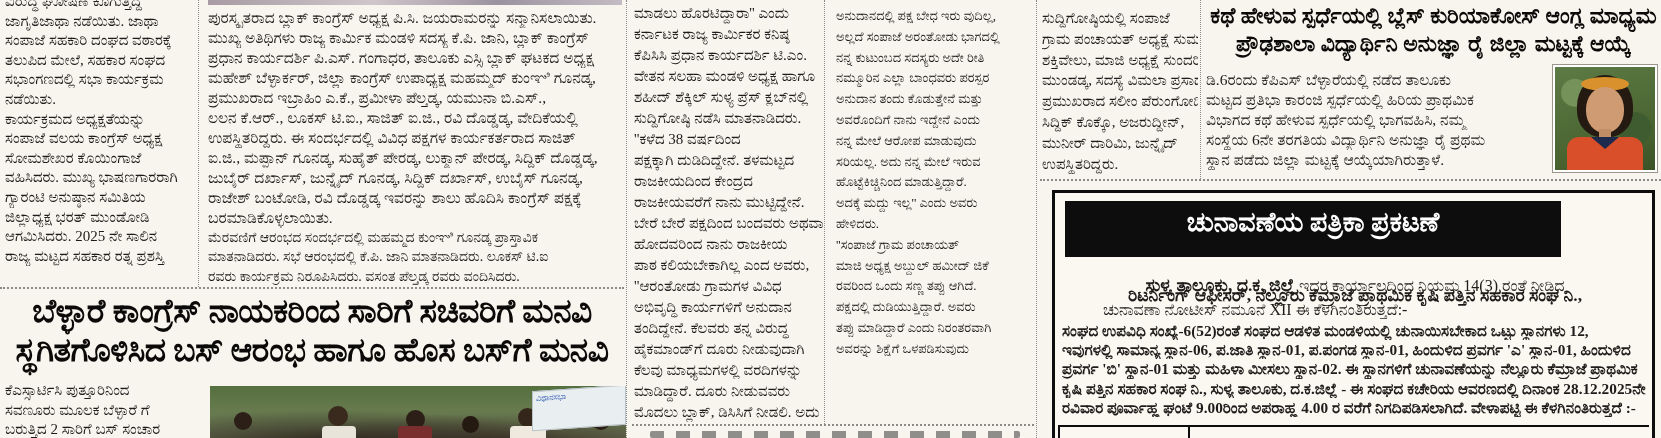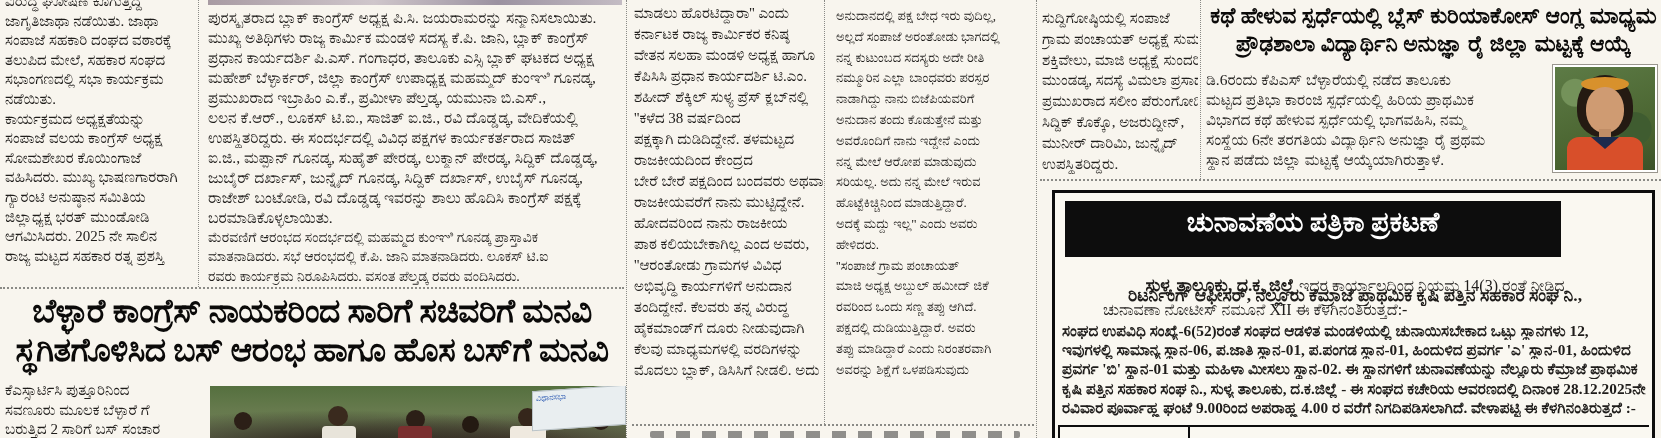--- a/index.html
+++ b/index.html
@@ -145,45 +145,46 @@
     <span class="head h6"></span>
     <span class="shirt s1"></span>
     <span class="shirt s2"></span>
     <span class="shirt s3"></span>
     <div class="banner">ವಿಧಾನಸಭಾ</div>
   </div>
 
   <div class="abs col3">
       <div class="ln">ಮಾಡಲು ಹೊರಟಿದ್ದಾರಾ'' ಎಂದು</div>
       <div class="ln">ಕರ್ನಾಟಕ ರಾಜ್ಯ ಕಾರ್ಮಿಕರ ಕನಿಷ್ಠ</div>
+      <div class="ln">ಕೆಪಿಸಿಸಿ ಪ್ರಧಾನ ಕಾರ್ಯದರ್ಶಿ ಟಿ.ಎಂ.</div>
       <div class="ln">ವೇತನ ಸಲಹಾ ಮಂಡಳಿ ಅಧ್ಯಕ್ಷ ಹಾಗೂ</div>
-      <div class="ln">ಕೆಪಿಸಿಸಿ ಪ್ರಧಾನ ಕಾರ್ಯದರ್ಶಿ ಟಿ.ಎಂ.</div>
       <div class="ln">ಶಹೀದ್ ಶೆಕ್ಕಿಲ್ ಸುಳ್ಯ ಪ್ರೆಸ್ ಕ್ಲಬ್‌ನಲ್ಲಿ</div>
+      <div class="ln">ಸುದ್ದಿಗೋಷ್ಠಿ ನಡೆಸಿ ಮಾತನಾಡಿದರು.</div>
       <div class="ln">''ಕಳೆದ  38  ವರ್ಷದಿಂದ</div>
       <div class="ln">ಪಕ್ಷಕ್ಕಾಗಿ ದುಡಿದಿದ್ದೇನೆ. ತಳಮಟ್ಟದ</div>
       <div class="ln">ರಾಜಕೀಯದಿಂದ  ಕೇಂದ್ರದ</div>
+      <div class="ln">ರಾಜಕೀಯವರೆಗೆ ನಾನು ಮುಟ್ಟಿದ್ದೇನೆ.</div>
       <div class="ln">ಬೇರೆ ಬೇರೆ ಪಕ್ಷದಿಂದ ಬಂದವರು ಅಥವಾ</div>
-      <div class="ln">ರಾಜಕೀಯವರೆಗೆ ನಾನು ಮುಟ್ಟಿದ್ದೇನೆ.</div>
       <div class="ln">ಹೋದವರಿಂದ ನಾನು ರಾಜಕೀಯ</div>
       <div class="ln">ಪಾಠ ಕಲಿಯಬೇಕಾಗಿಲ್ಲ ಎಂದ ಅವರು,</div>
       <div class="ln">''ಆರಂತೋಡು ಗ್ರಾಮಗಳ ವಿವಿಧ</div>
       <div class="ln">ಅಭಿವೃದ್ಧಿ ಕಾರ್ಯಗಳಿಗೆ ಅನುದಾನ</div>
       <div class="ln">ತಂದಿದ್ದೇನೆ. ಕೆಲವರು ತನ್ನ ವಿರುದ್ಧ</div>
       <div class="ln">ಹೈಕಮಾಂಡ್‌ಗೆ ದೂರು ನೀಡುವುದಾಗಿ</div>
       <div class="ln">ಕೆಲವು ಮಾಧ್ಯಮಗಳಲ್ಲಿ ವರದಿಗಳನ್ನು</div>
+      <div class="ln">ಮಾಡಿದ್ದಾರೆ. ದೂರು ನೀಡುವವರು</div>
       <div class="ln">ಮೊದಲು ಬ್ಲಾಕ್, ಡಿಸಿಸಿಗೆ ನೀಡಲಿ. ಅದು</div>
     </div>
   <div class="abs cutline"></div>
 
   <div class="abs col4">
       <div class="ln">ಅನುದಾನದಲ್ಲಿ ಪಕ್ಷ ಬೇಧ ಇರು ವುದಿಲ್ಲ,</div>
       <div class="ln">ಅಲ್ಲದೆ ಸಂಪಾಜೆ ಅರಂತೋಡು ಭಾಗದಲ್ಲಿ</div>
       <div class="ln">ನನ್ನ ಕುಟುಂಬದ ಸದಸ್ಯರು ಅದೇ ರೀತಿ</div>
       <div class="ln">ನಮ್ಮೂರಿನ ಎಲ್ಲಾ ಬಾಂಧವರು ಪರಸ್ಪರ</div>
-      <div class="ln">ನಾಡಾಗಿದ್ದು ನಾನು ಬಿಜೆಪಿಯವರಿಗೆ</div>
       <div class="ln">ಅನುದಾನ ತಂದು ಕೊಡುತ್ತೇನೆ ಮತ್ತು</div>
       <div class="ln">ಅವರೊಂದಿಗೆ ನಾನು ಇದ್ದೇನೆ ಎಂದು</div>
       <div class="ln">ನನ್ನ ಮೇಲೆ ಆರೋಪ ಮಾಡುವುದು</div>
       <div class="ln">ಸರಿಯಲ್ಲ. ಅದು ನನ್ನ ಮೇಲೆ ಇರುವ</div>
       <div class="ln">ಹೊಟ್ಟೆಕಿಚ್ಚಿನಿಂದ  ಮಾಡುತ್ತಿದ್ದಾರೆ.</div>
       <div class="ln">ಅದಕ್ಕೆ ಮದ್ದು  ಇಲ್ಲ'' ಎಂದು ಅವರು</div>
       <div class="ln">ಹೇಳಿದರು.</div>
       <div class="ln">''ಸಂಪಾಜೆ ಗ್ರಾಮ ಪಂಚಾಯತ್</div>
       <div class="ln">ಮಾಜಿ ಅಧ್ಯಕ್ಷ ಅಬ್ದುಲ್ ಹಮೀದ್ ಜಿಕೆ</div>
       <div class="ln">ರವರಿಂದ ಒಂದು ಸಣ್ಣ ತಪ್ಪು ಆಗಿದೆ.</div>

